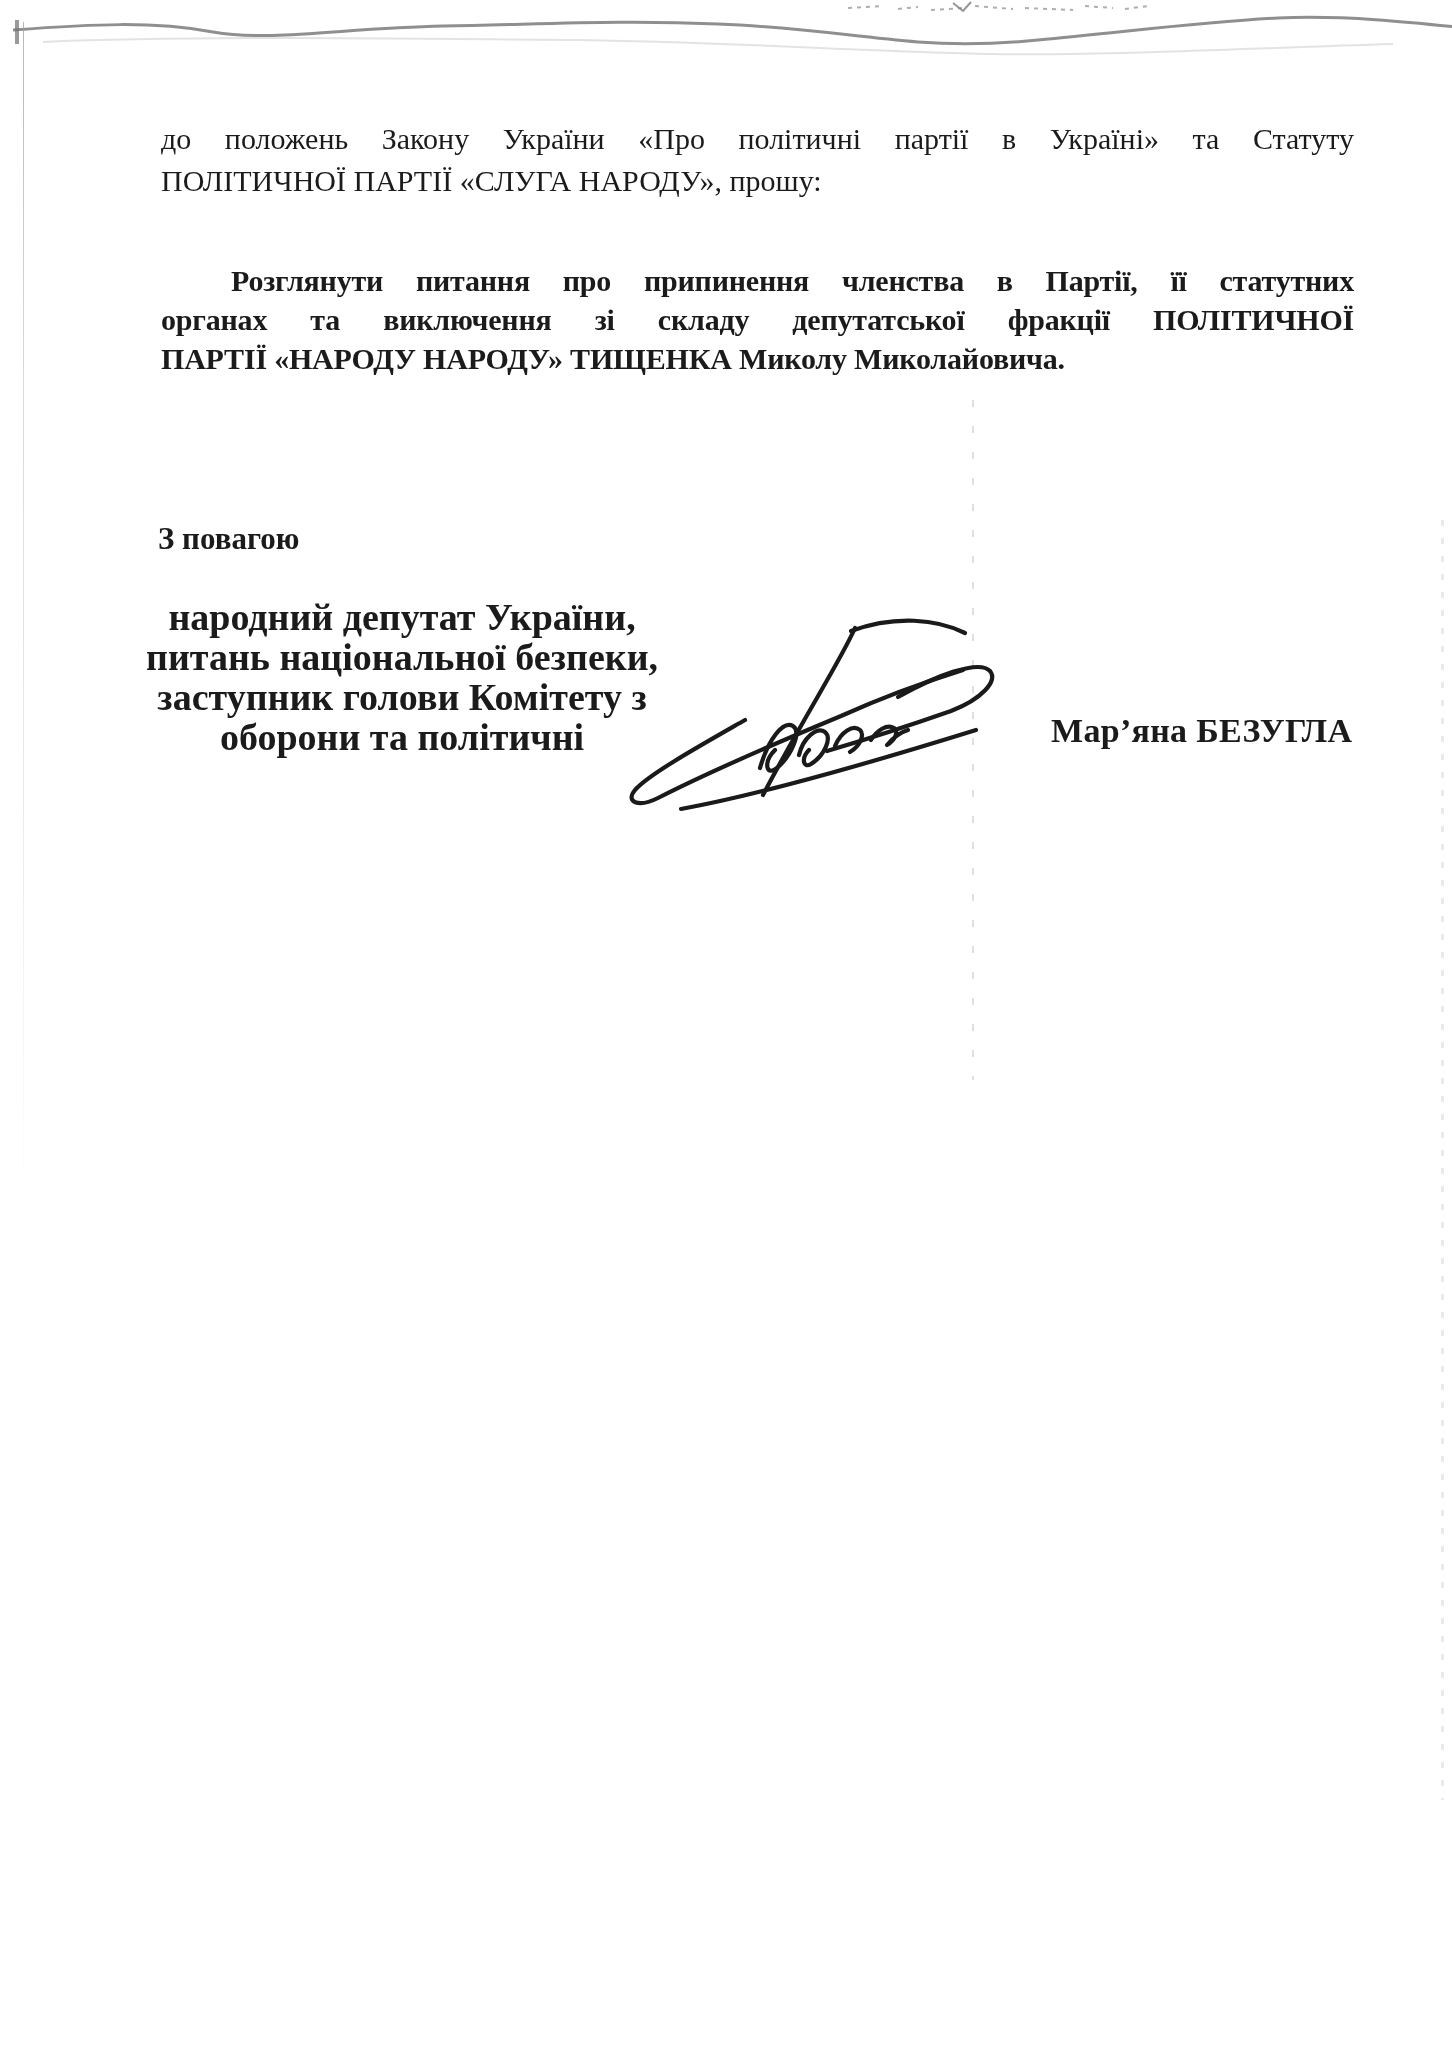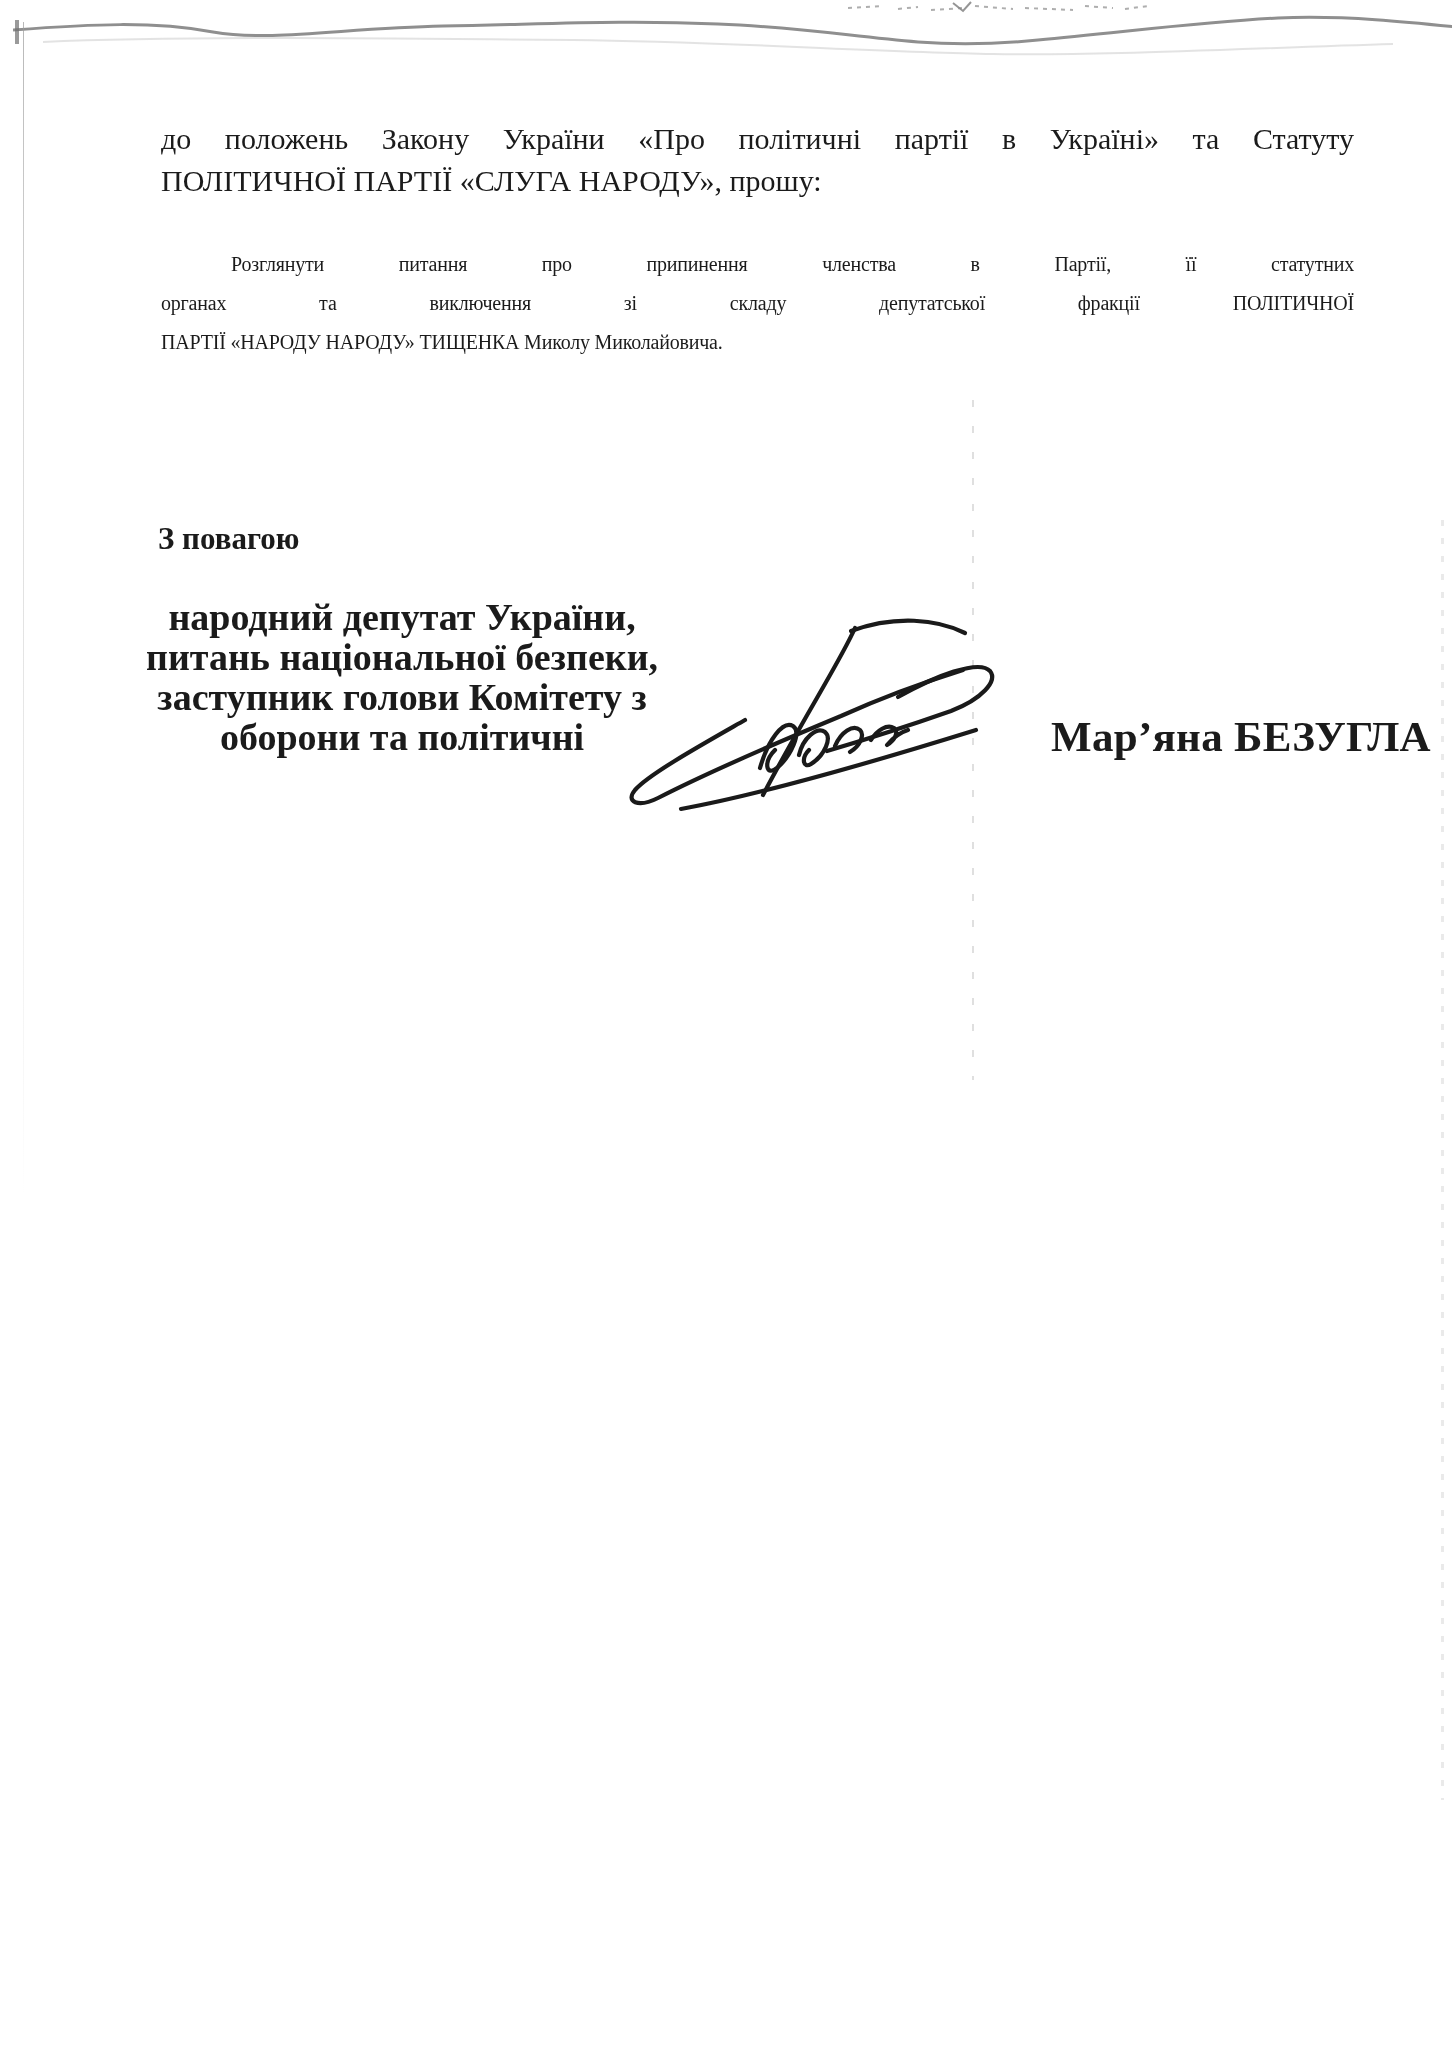--- a/index.html
+++ b/index.html
@@ -41,25 +41,25 @@
       rgba(140,140,140,.55) 0 7px, rgba(140,140,140,0) 7px 26px);
     opacity: .5;
   }
 
   
   .tblock { position: absolute; white-space: nowrap; text-align: center; }
   .para { position: absolute; width: 1193px; }
   .para .ln { display: block; }
   .j { text-align: justify; text-align-last: justify; text-justify: inter-word; white-space: normal; }
   .intro { left: 148px; top: 118px; font-size: 30px; line-height: 42px; }
-  .request { left: 148px; top: 245px; font-size: 20px; line-height: 39px; font-weight: normal; letter-spacing: -0.2px; }
+  .request { left: 148px; top: 261px; font-size: 30px; line-height: 39px; font-weight: bold; letter-spacing: -0.2px; }
   .request .ln:first-child { text-indent: 70px; }
   .closing { left: 145px; top: 521px; font-size: 31px; font-weight: bold; }
   .role { left: 133px; top: 597px; font-size: 38px; line-height: 40px; font-weight: bold; }
-  .signer-name { left: 1038px; top: 712px; font-size: 43px; font-weight: bold; letter-spacing: 0.3px; }
+  .signer-name { left: 1038px; top: 712px; font-size: 34px; font-weight: bold; letter-spacing: 0.3px; }
 
   .signature-svg { position: absolute; left: 590px; top: 600px; }
 </style>
 </head>
 <body>
 
 <div class="page">
 
   <svg class="top-edge-svg" width="1452" height="64" viewBox="0 0 1452 64">
     <path d="M0,30 C80,24 140,21 200,32 C260,42 330,28 430,26 C540,24 610,20 705,24 C785,27 835,36 905,42

